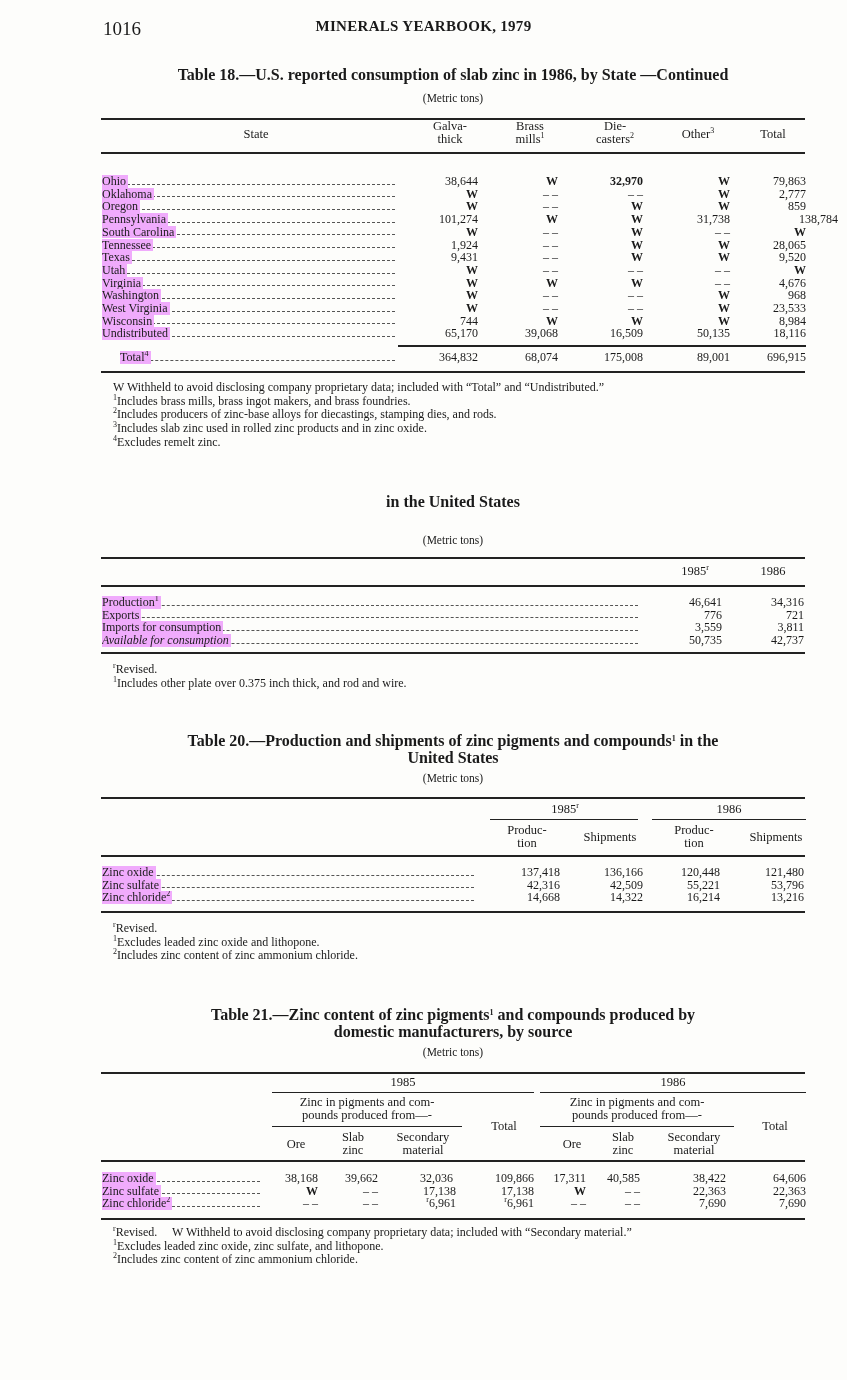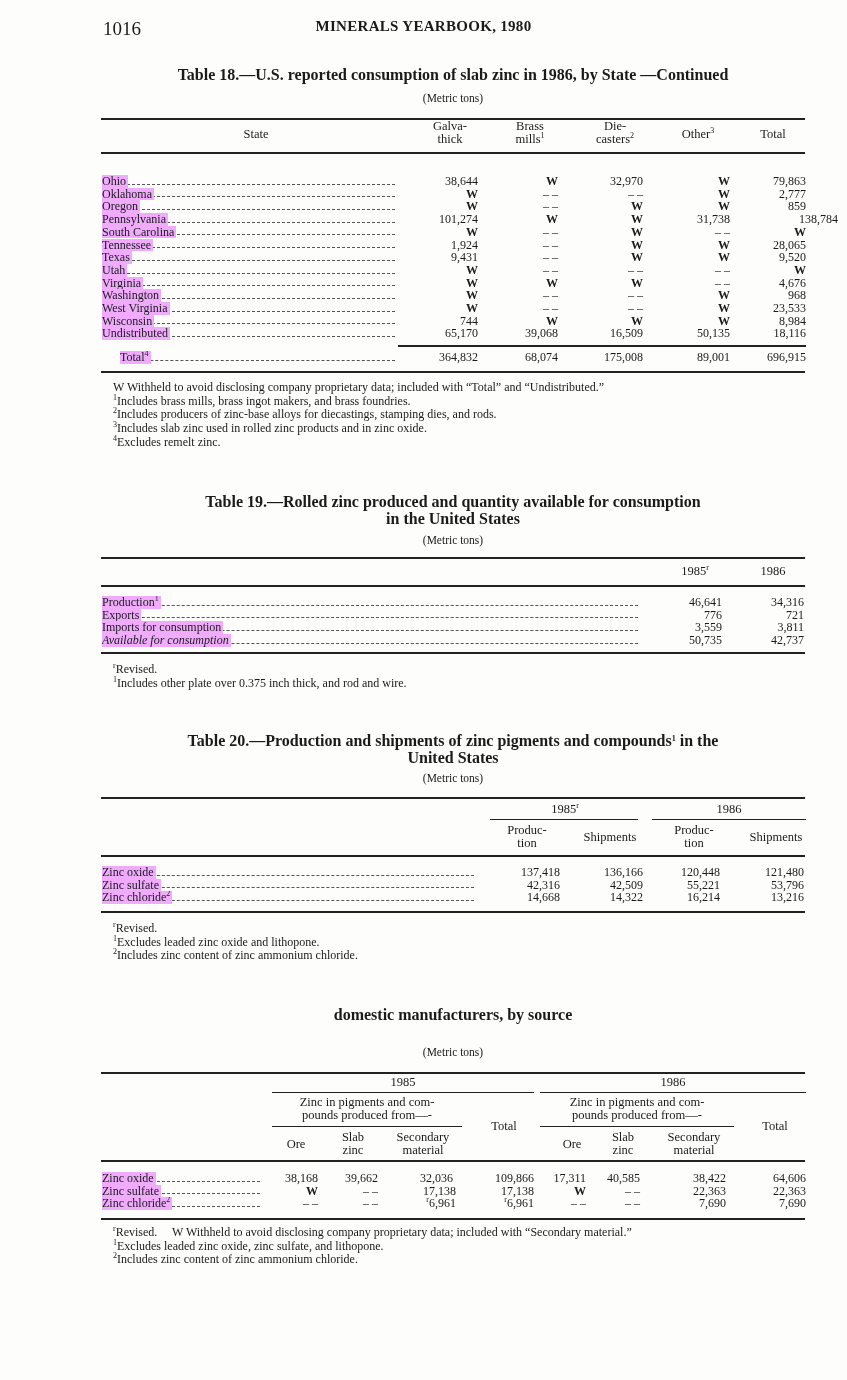--- a/index.html
+++ b/index.html
@@ -21,21 +21,21 @@
   .leader .lbl { position: relative; z-index: 1; background: #fdfdfb; padding-right: 2px; }
   .leader .fill { position: absolute; left: 0; right: 0; bottom: 3px; border-bottom: 1px dashed #555; }
   .note { left: 113px; font-size: 12px; line-height: 13.7px; }
   sup { font-size: 8px; vertical-align: 5px; line-height: 0; }
   .wb { font-weight: bold; }
 </style>
 </head>
 <body>
 
 <div class="abs pagenum">1016</div>
-<div class="abs runhead">MINERALS YEARBOOK, 1980</div>
+<div class="abs runhead">MINERALS YEARBOOK, 1979</div>
 
 <div class="abs ttl" style="top:66px;">Table 18.—U.S. reported consumption of slab zinc in 1986, by State —Continued</div>
 <div class="abs sub" style="top:92px;">(Metric tons)</div>
 <div class="abs rule" style="top:118px;"></div>
 
 <div>
   <div class="abs hd" style="left:101px;width:310px;top:128px;">State</div>
   <div class="abs hd" style="left:415px;width:70px;top:120px;">
     <div>Galva-</div>
       <div>thick</div>
@@ -55,21 +55,21 @@
 </div>
 <div class="abs rule thin" style="top:152px;border-top-width:2px;"></div>
 
 <div id="t18-body">
     <div>
       <div class="abs stub" style="left:102px;width:293px;top:175px;">
         <div class="leader"><span class="fill"></span><span class="lbl"><span>Ohio</span></span></div>
       </div>
       <div class="abs cell r" style="left:400px;width:78px;top:175px;"><span>38,644</span></div>
       <div class="abs cell r wb" style="left:480px;width:78px;top:175px;"><span>W</span></div>
-      <div class="abs cell r" style="left:560px;width:83px;top:175px;"><span>32,970</span></div>
+      <div class="abs cell r" style="left:560px;width:83px;top:175px;font-weight:bold;"><span>32,970</span></div>
       <div class="abs cell r wb" style="left:650px;width:80px;top:175px;"><span>W</span></div>
       <div class="abs cell r" style="left:740px;width:66px;top:175px;"><span>79,863</span></div>
     </div>
     <div>
       <div class="abs stub" style="left:102px;width:293px;top:187.7px;">
         <div class="leader"><span class="fill"></span><span class="lbl"><span>Oklahoma</span></span></div>
       </div>
       <div class="abs cell r wb" style="left:400px;width:78px;top:187.7px;"><span>W</span></div>
       <div class="abs cell r" style="left:480px;width:78px;top:187.7px;"><span>– –</span></div>
       <div class="abs cell r" style="left:560px;width:83px;top:187.7px;"><span>– –</span></div>
@@ -201,21 +201,20 @@
 <div class="abs rule" style="top:371px;"></div>
 <div id="t18-notes">
     <div class="abs note" style="top:381px;"><span style="white-space:pre;">W Withheld to avoid disclosing company proprietary data; included with “Total” and “Undistributed.”</span></div>
     <div class="abs note" style="top:394.7px;"><sup>1</sup><span style="white-space:pre;">Includes brass mills, brass ingot makers, and brass foundries.</span></div>
     <div class="abs note" style="top:408.4px;"><sup>2</sup><span style="white-space:pre;">Includes producers of zinc-base alloys for diecastings, stamping dies, and rods.</span></div>
     <div class="abs note" style="top:422.1px;"><sup>3</sup><span style="white-space:pre;">Includes slab zinc used in rolled zinc products and in zinc oxide.</span></div>
     <div class="abs note" style="top:435.8px;"><sup>4</sup><span style="white-space:pre;">Excludes remelt zinc.</span></div>
   </div>
 
 <div class="abs ttl" style="top:493px;">
-  <div>Table 19.—Rolled zinc produced and quantity available for consumption</div>
   <div>in the United States</div>
 </div>
 <div class="abs sub" style="top:534px;">(Metric tons)</div>
 <div class="abs rule" style="top:557px;"></div>
 <div class="abs hd" style="left:660px;width:70px;top:565px;"><span>1985</span><sup>r</sup></div>
 <div class="abs hd" style="left:740px;width:66px;top:565px;">1986</div>
 <div class="abs rule" style="top:585px;"></div>
 <div id="t19-body">
     <div>
       <div class="abs stub" style="left:102px;width:536px;top:596px;">
@@ -303,20 +302,21 @@
     </div>
   </div>
 <div class="abs rule" style="top:911px;"></div>
 <div id="t20-notes">
     <div class="abs note" style="top:922px;"><sup>r</sup><span style="white-space:pre;">Revised.</span></div>
     <div class="abs note" style="top:935.7px;"><sup>1</sup><span style="white-space:pre;">Excludes leaded zinc oxide and lithopone.</span></div>
     <div class="abs note" style="top:949.4px;"><sup>2</sup><span style="white-space:pre;">Includes zinc content of zinc ammonium chloride.</span></div>
   </div>
 
 <div class="abs ttl" style="top:1006px;">
+  <div><span>Table 21.—Zinc content of zinc pigments</span><sup>1</sup><span> and compounds produced by</span></div>
   <div>domestic manufacturers, by source</div>
 </div>
 <div class="abs sub" style="top:1046px;">(Metric tons)</div>
 <div class="abs rule" style="top:1072px;"></div>
 
 <div class="abs hd" style="left:272px;width:262px;top:1076px;">1985</div>
 <div class="abs hd" style="left:540px;width:266px;top:1076px;">1986</div>
 <div class="abs" style="left:272px;width:262px;top:1092px;border-top:1.5px solid #222;"></div>
 <div class="abs" style="left:540px;width:266px;top:1092px;border-top:1.5px solid #222;"></div>
 

